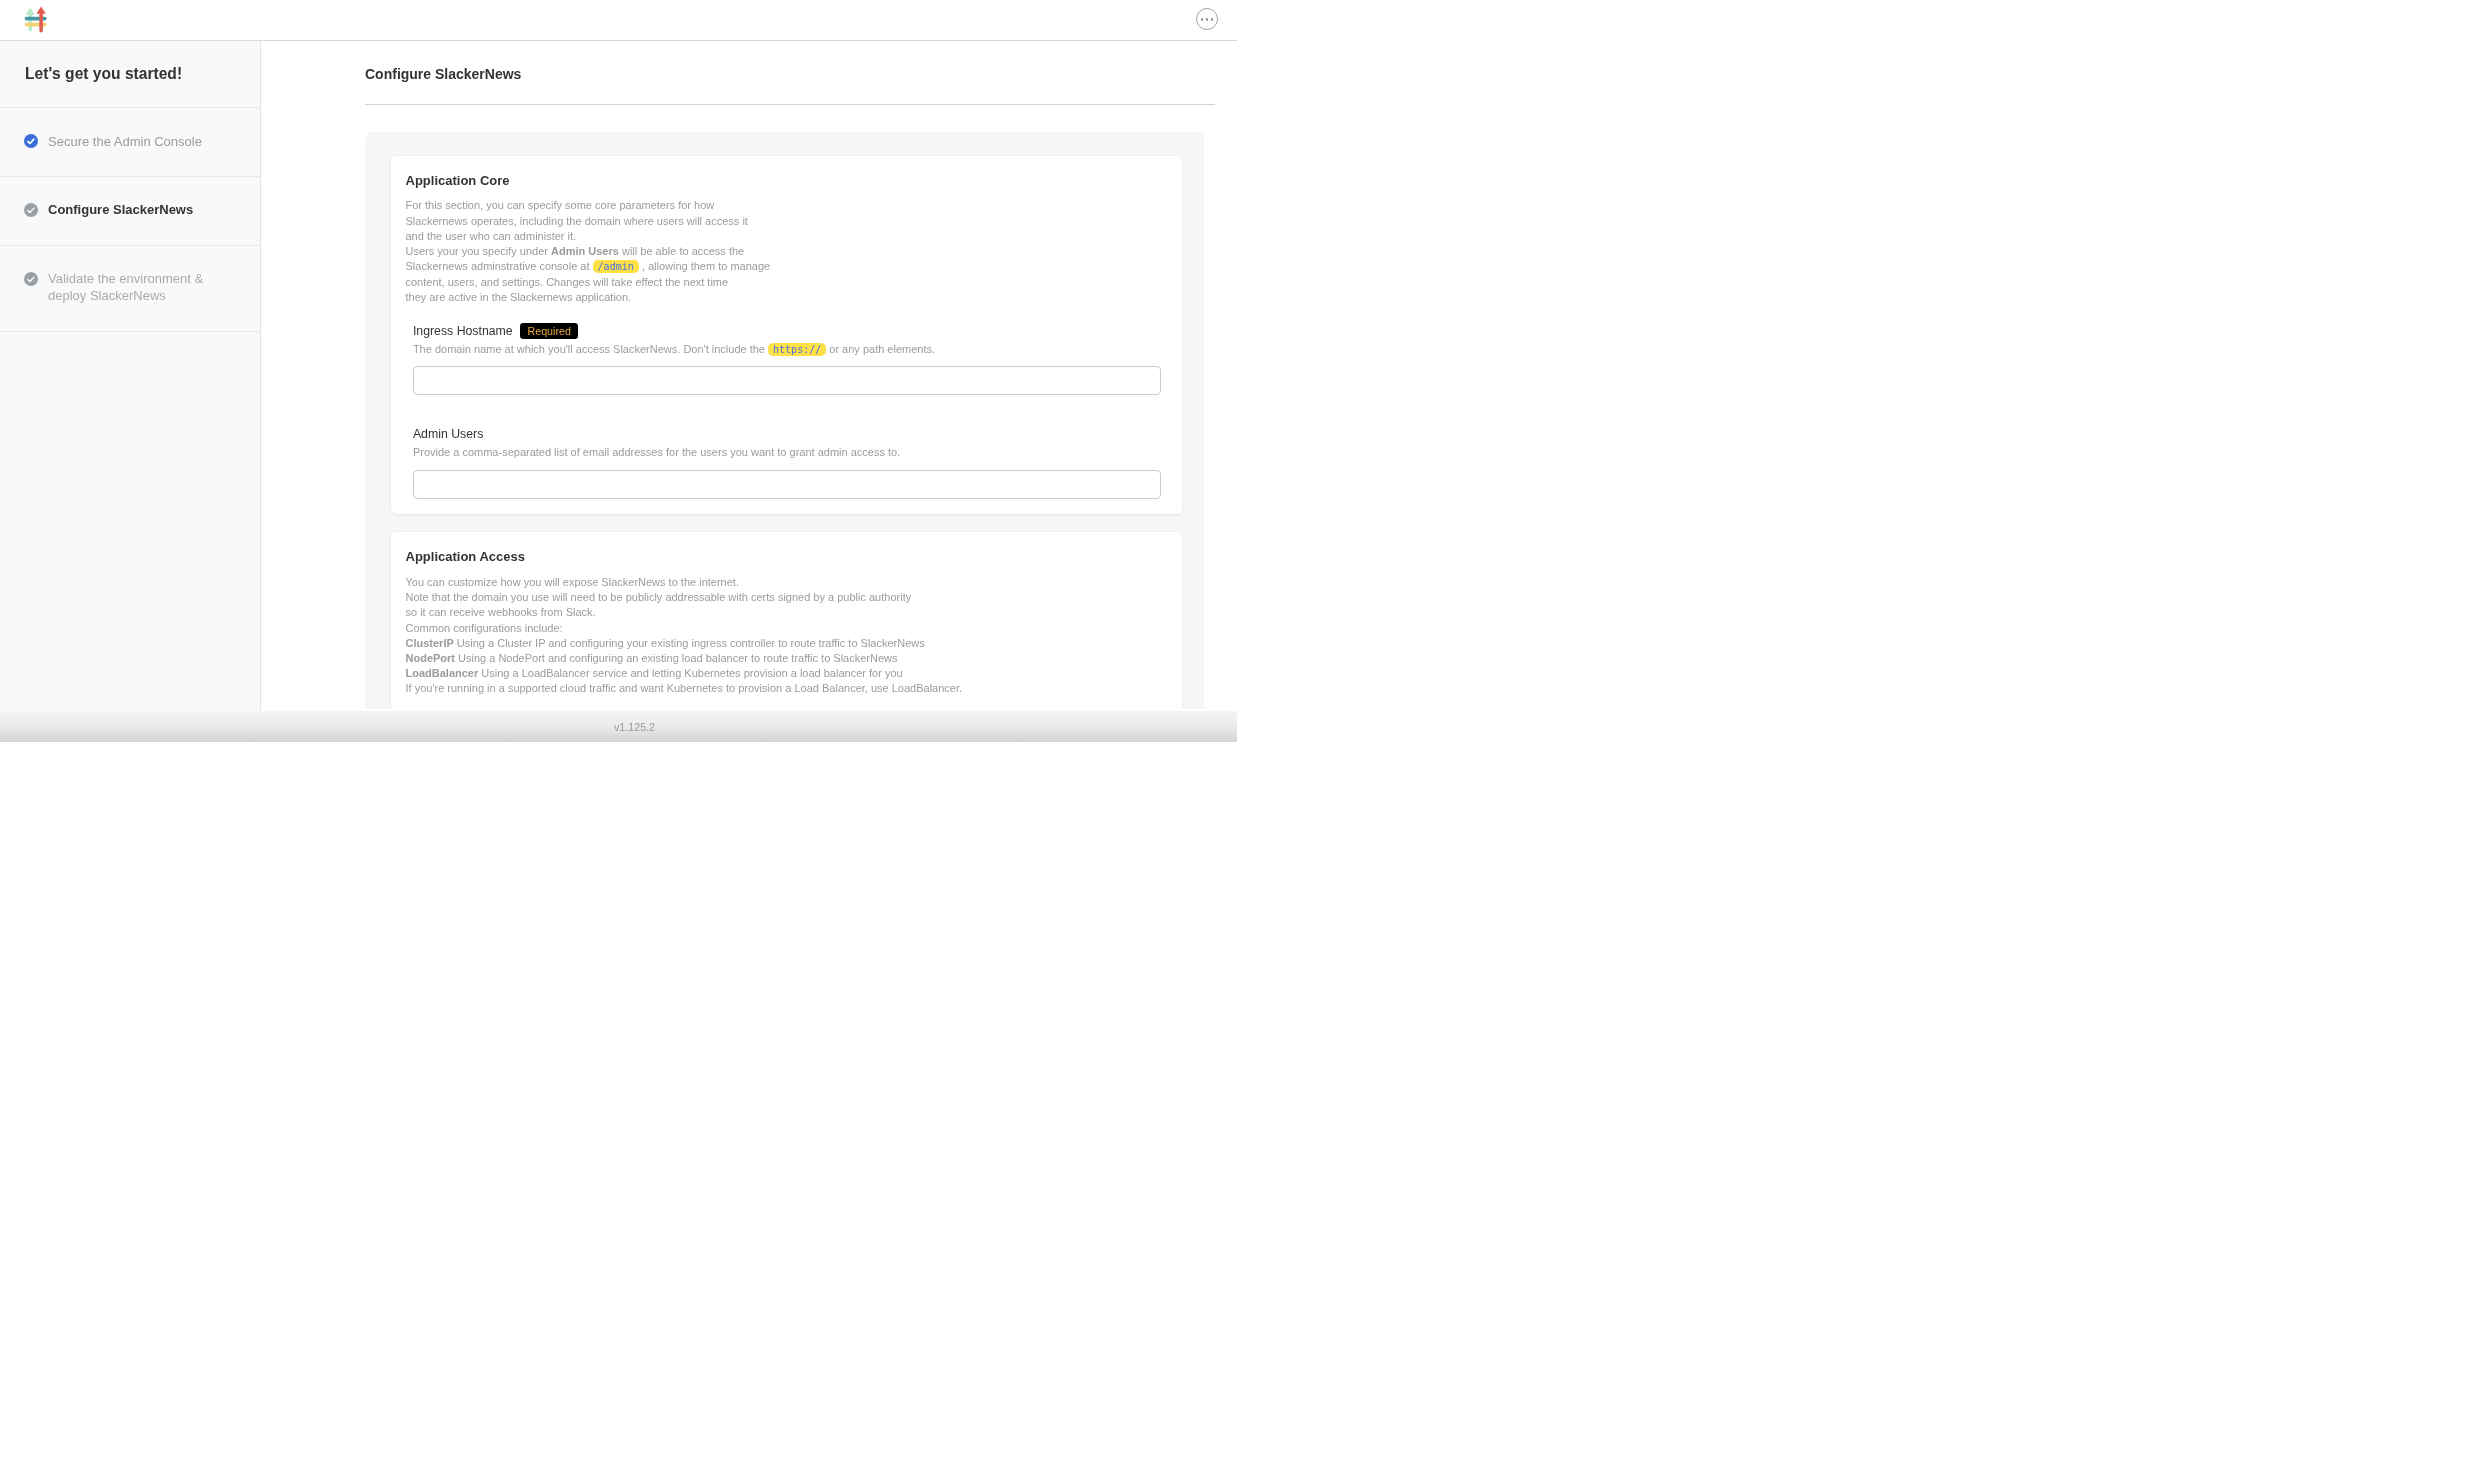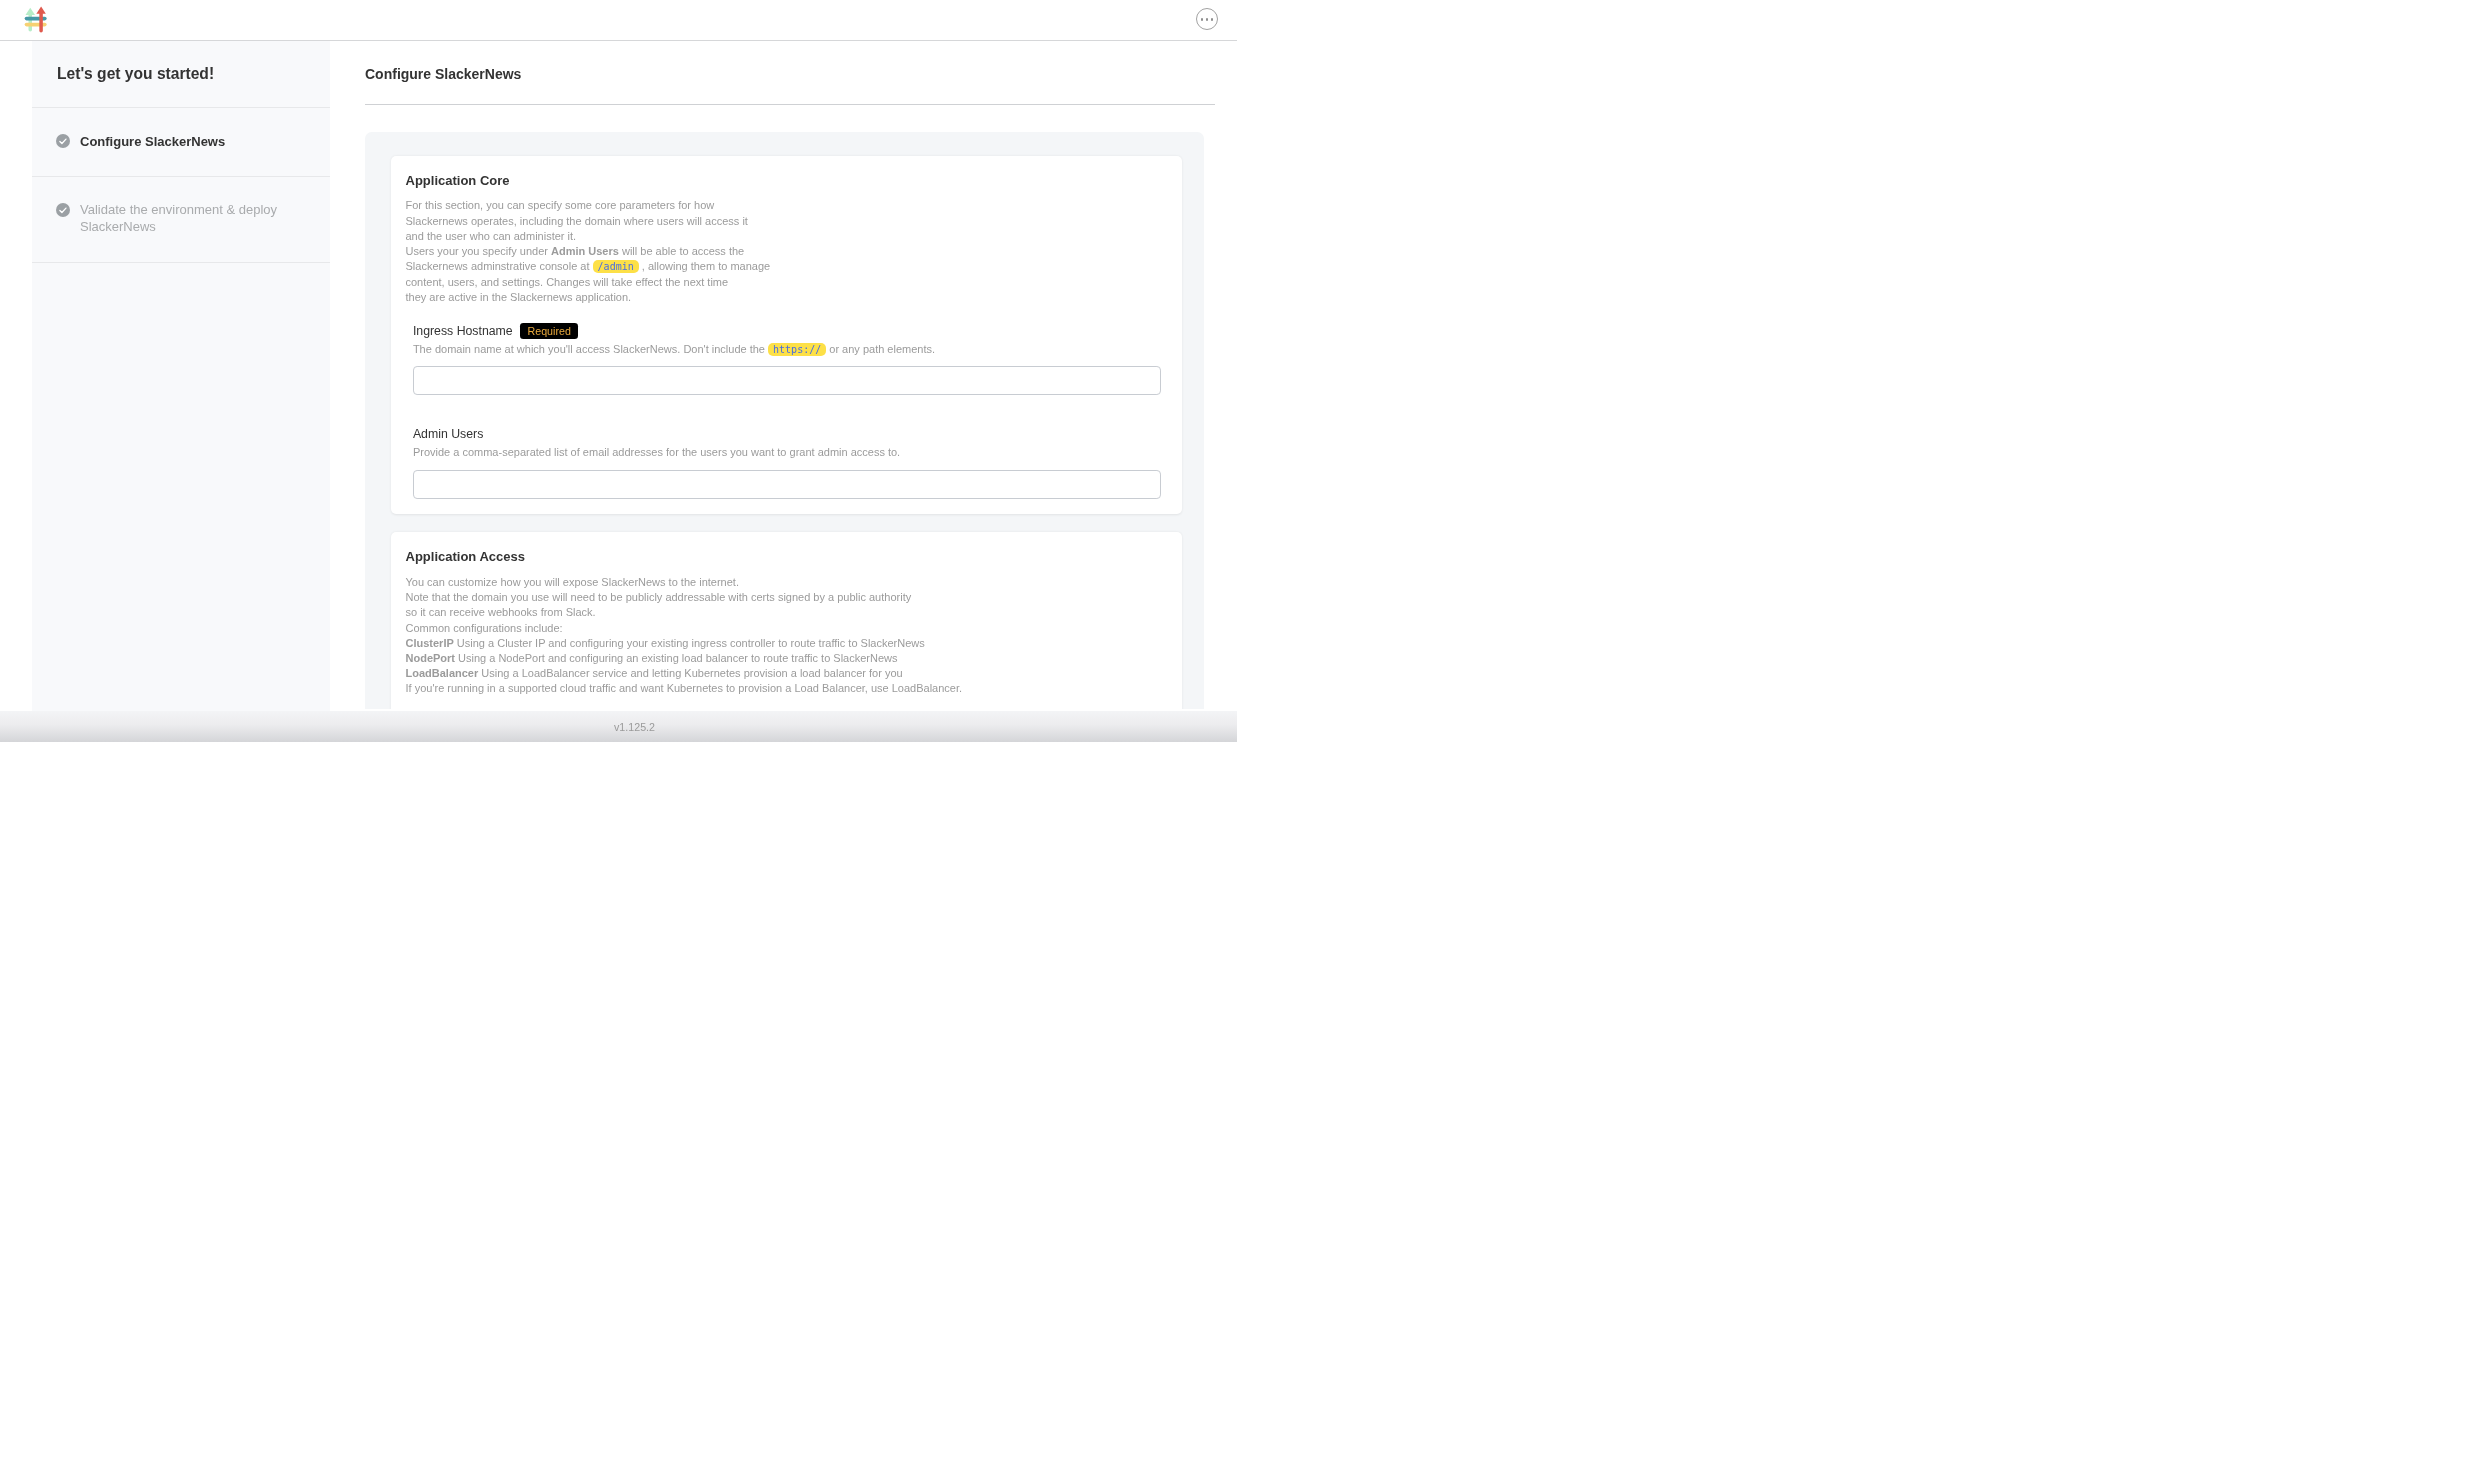--- a/index.html
+++ b/index.html
@@ -10,22 +10,22 @@
   }
   
   .topbar{position:absolute;top:0;left:0;right:0;height:40px;background:#fff;
     border-bottom:0.8px solid #d6d7d9;z-index:5;}
   .logo{position:absolute;left:24px;top:5.8px;width:25px;height:27px;}
   .menu-btn{position:absolute;right:19px;top:8.2px;width:22px;height:22px;border-radius:50%;
     border:1.2px solid #a2a2a2;background:#fff;display:flex;align-items:center;
     justify-content:center;gap:2.1px;cursor:pointer;padding:0;box-sizing:border-box;}
   .menu-btn .dot{width:2.9px;height:2.9px;border-radius:50%;background:#8e8e8e;}
   
-  .sidebar{position:absolute;top:40px;left:0;width:329px;bottom:31px;background:#f8f9fb;
-    border-right:0.8px solid #e3e5e7;box-sizing:border-box;margin-left:32px;}
+  .sidebar{position:absolute;top:40px;left:0;width:261px;bottom:31px;background:#f8f9fb;
+    border-right:0.8px solid #e3e5e7;box-sizing:border-box;}
   .sb-title{padding:25px 25px 24px;font-size:15.6px;font-weight:bold;color:#333;
     border-bottom:0.8px solid #e7e8ea;}
   .steps{list-style:none;margin:0;padding:0;}
   .step{display:flex;align-items:flex-start;gap:10px;padding:25.5px 16.5px 25.5px 24px;
     border-bottom:0.8px solid #e7e8ea;cursor:pointer;}
   .check{flex:0 0 auto;width:14px;height:14px;margin-top:0.8px;}
   .step.done .check{color:#3c6ddb;}
   .step.current .check,.step.upcoming .check{color:#9ba0a4;}
   .step-label{font-size:13px;line-height:1.3;color:#9b9b9b;max-width:224px;}
   .step.current .step-label{color:#333;font-weight:bold;}
@@ -78,20 +78,29 @@
   <button class="menu-btn">
     <span class="dot"></span>
     <span class="dot"></span>
     <span class="dot"></span>
   </button>
 </div>
 
 <aside class="sidebar">
   <div class="sb-title">Let's get you started!</div>
   <ul class="steps">
+    <li class="step done">
+      <span class="check">
+        <svg width="14" height="14" viewBox="0 0 17 17">
+            <circle cx="8.5" cy="8.5" r="8.5" fill="currentColor"></circle>
+            <path d="M4.7 9l2.5 2.5 4.9-5.3" stroke="#fff" stroke-width="2" fill="none" stroke-linecap="round" stroke-linejoin="round"></path>
+          </svg>
+      </span>
+      <span class="step-label">Secure the Admin Console</span>
+    </li>
     <li class="step current">
       <span class="check">
         <svg width="14" height="14" viewBox="0 0 17 17">
             <circle cx="8.5" cy="8.5" r="8.5" fill="currentColor"></circle>
             <path d="M4.7 9l2.5 2.5 4.9-5.3" stroke="#fff" stroke-width="1.6" fill="none" stroke-linecap="round" stroke-linejoin="round"></path>
           </svg>
       </span>
       <span class="step-label">Configure SlackerNews</span>
     </li>
     <li class="step upcoming">

